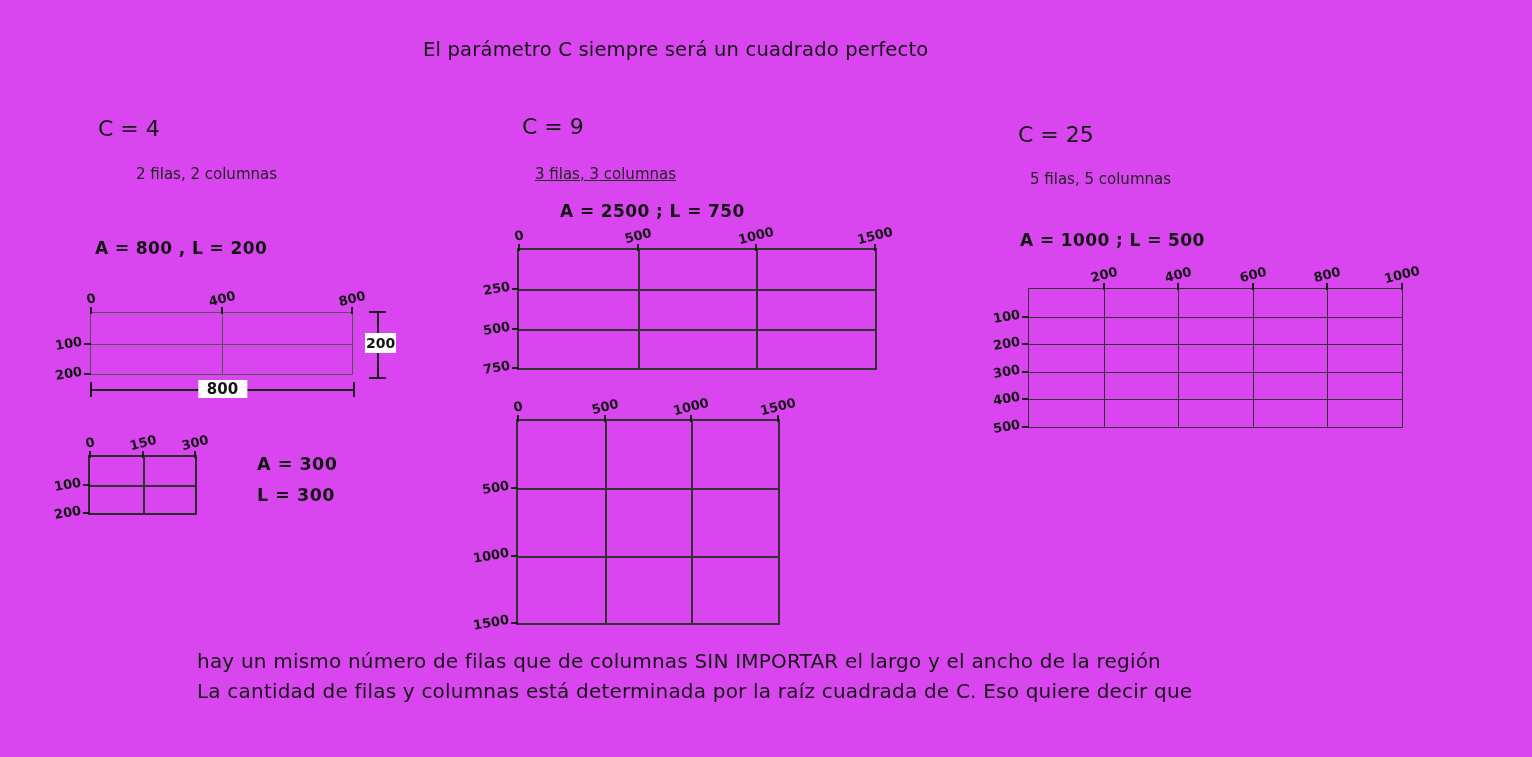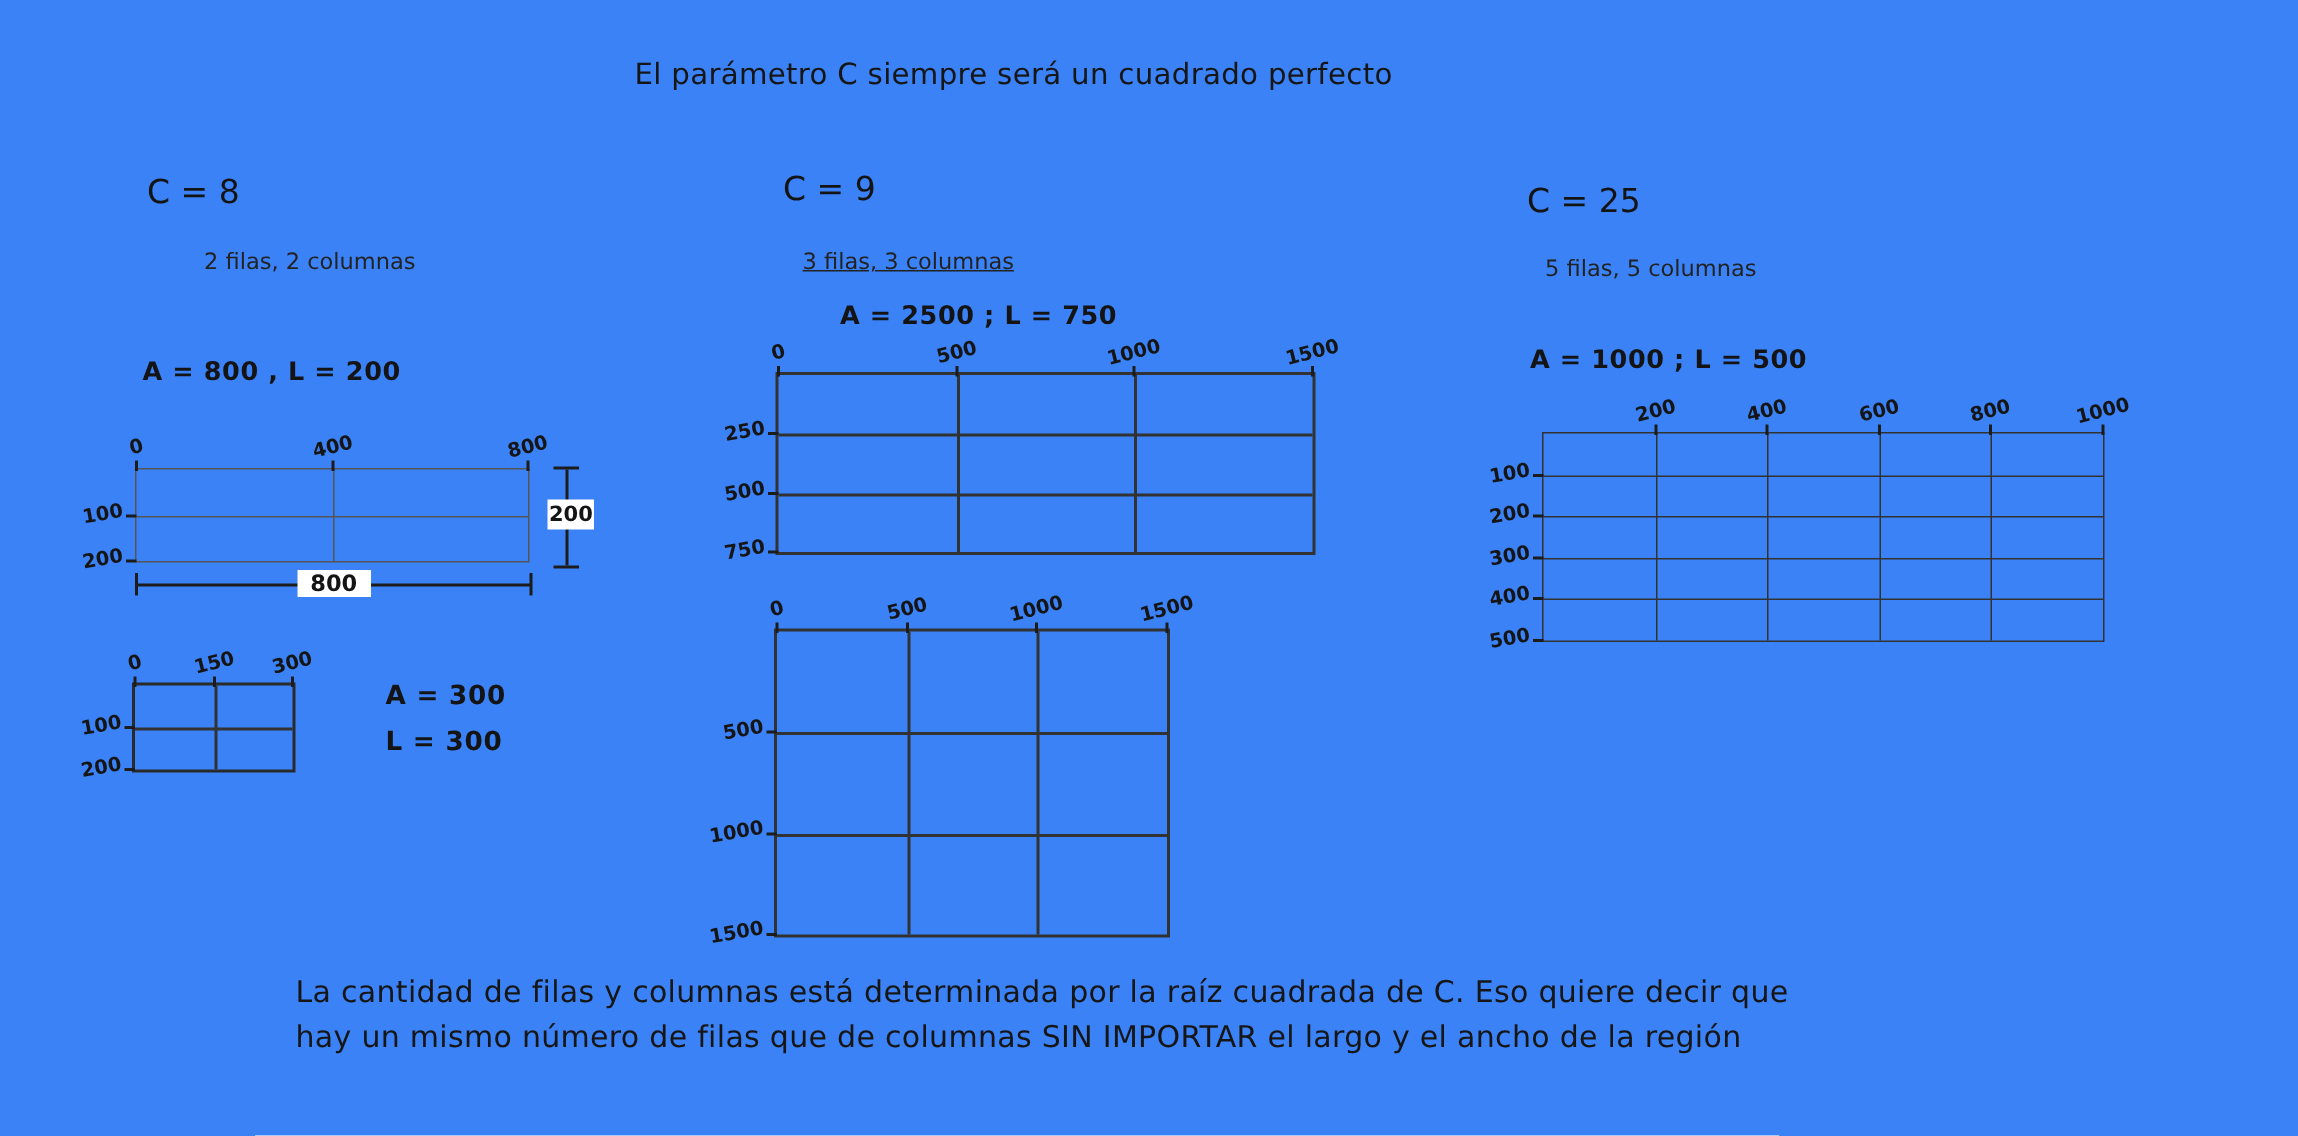--- a/index.html
+++ b/index.html
@@ -1,18 +1,18 @@
 <!DOCTYPE html>
 <html><head>
 <meta charset="utf-8">
 <style>
   * { box-sizing: border-box; margin: 0; padding: 0; }
   html, body { background: #ffffff; }
   body { font-family: "DejaVu Sans", "Liberation Sans", sans-serif; color: #1b1b1b; }
-  .canvas { position: relative; width: 1532px; height: 757px; background: #3b82f6; overflow: hidden; }
+  .canvas { position: relative; width: 1532px; height: 757px; background: #d946ef; overflow: hidden; }
 
   .title { position: absolute; left: 423px; top: 38px; font-size: 19.5px; letter-spacing: .2px; color: #161616; }
 
   .heading { position: absolute; font-size: 22px; color: #141414; }
   .sub     { position: absolute; font-size: 15px; color: #222; }
   .formula { position: absolute; font-size: 17px; font-weight: bold; color: #141414; letter-spacing: .4px; }
 
   #h-c4  { left: 98px;   top: 116px; }
   #s-c4  { left: 136px;  top: 165px; }
   #f-c4  { left: 95px;   top: 238px; }
@@ -66,21 +66,21 @@
   .footer { position: absolute; left: 197px; top: 646px; font-size: 20px; line-height: 30px;
             letter-spacing: .2px; color: #161616; }
 </style>
 </head>
 <body>
 
 <div class="canvas">
 
   <div class="title">El parámetro C siempre será un cuadrado perfecto</div>
 
-  <div class="heading" id="h-c4">C = 8</div>
+  <div class="heading" id="h-c4">C = 4</div>
   <div class="sub" id="s-c4">2 filas, 2 columnas</div>
   <div class="formula" id="f-c4">A = 800 ,   L = 200</div>
   <div id="grid-c4-main" class="grid-plot">
       <div class="vline-in" style="left: 50%;"></div>
       <div class="hline-in" style="top: 50%;"></div>
       <div class="tickmark-x" style="left: 0%;"></div>
       <div class="tick-x" style="left: 0%;">0</div>
       <div class="tickmark-x" style="left: 50%;"></div>
       <div class="tick-x" style="left: 50%;">400</div>
       <div class="tickmark-x" style="left: 100%;"></div>
@@ -195,17 +195,17 @@
       <div class="tick-y" style="top: 40%;">200</div>
       <div class="tickmark-y" style="top: 60%;"></div>
       <div class="tick-y" style="top: 60%;">300</div>
       <div class="tickmark-y" style="top: 80%;"></div>
       <div class="tick-y" style="top: 80%;">400</div>
       <div class="tickmark-y" style="top: 100%;"></div>
       <div class="tick-y" style="top: 100%;">500</div>
     </div>
 
   <div class="footer">
+    <div>hay un mismo número de filas que de columnas SIN IMPORTAR el largo y el ancho de la región</div>
     <div>La cantidad de filas y columnas está determinada por la raíz cuadrada de C. Eso quiere decir que</div>
-    <div>hay un mismo número de filas que de columnas SIN IMPORTAR el largo y el ancho de la región</div>
   </div>
 
 </div>
 
 </body></html>

